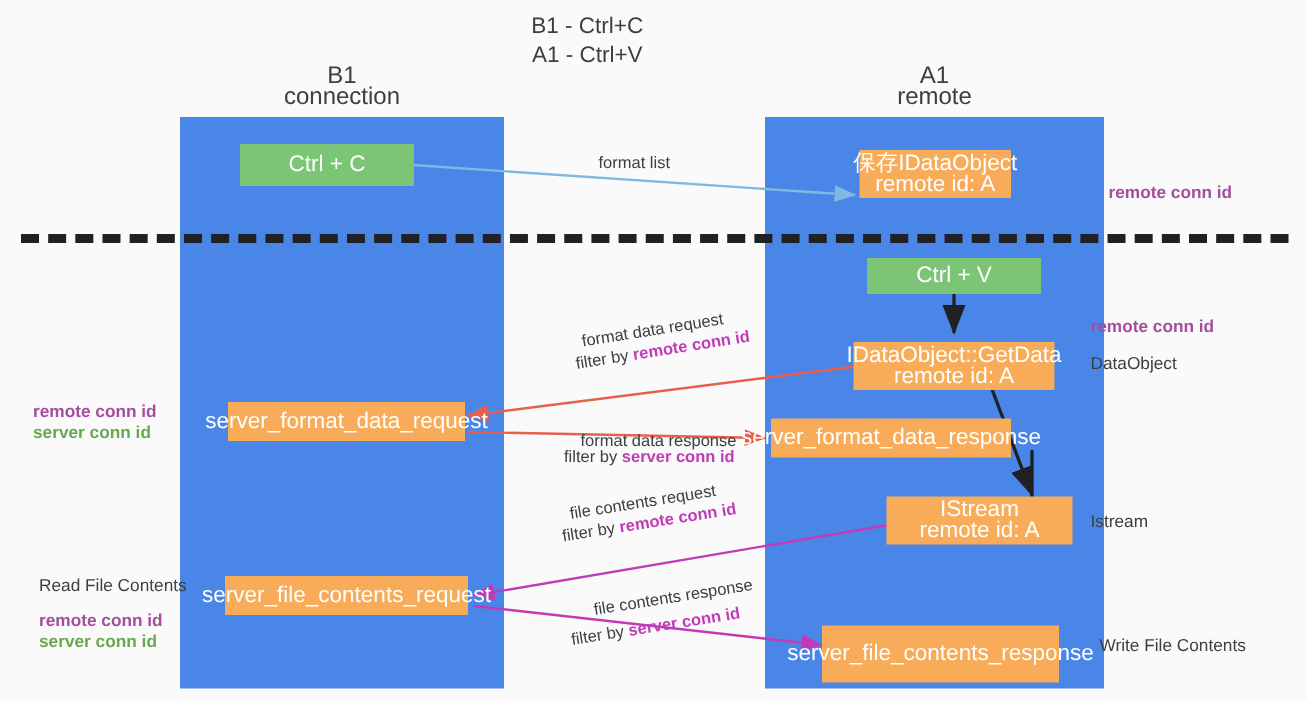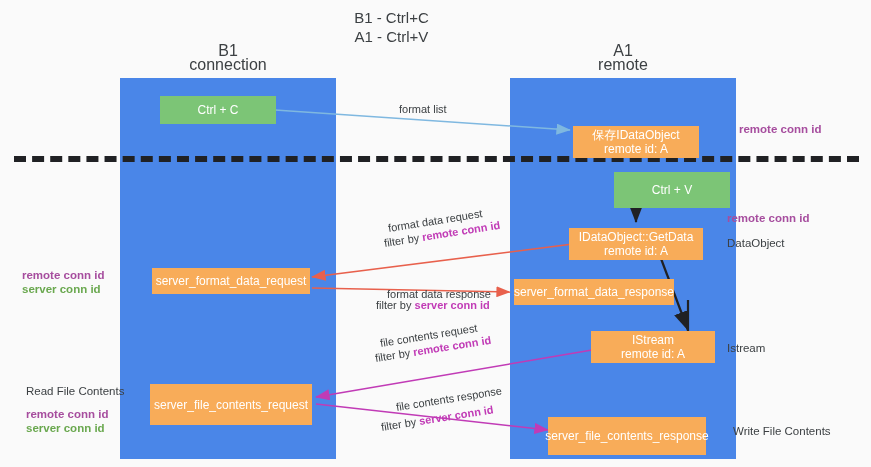--- a/index.html
+++ b/index.html
@@ -61,21 +61,21 @@
 
   
   .node {
     box-sizing: border-box;
     display: flex;
     flex-direction: column;
     align-items: center;
     justify-content: center;
     text-align: center;
     color: #ffffff;
-    font-size: 12px;
+    font-size: 15px;
     line-height: 14px;
     white-space: pre;
     padding: 2px 4px;
   }
   .node.green { background: #7cc576; }
   .node.orange { background: #f8ac59; }
 
   
   .side-label {
     font-size: 11.5px;
@@ -150,36 +150,36 @@
 
     <line x1="316" y1="404" x2="548" y2="430" stroke="#c13bb6" stroke-width="1.6" marker-end="url(#ah-pink)"></line>
 
     <line x1="688" y1="300" x2="688" y2="332" stroke="#202124" stroke-width="2.2"></line>
   </svg>
 
   <div class="abs" id="divider"></div>
 
   <div class="abs node green" style="left:160px; top:96px; width:116px; height:28px;">Ctrl + C</div>
 
-  <div class="abs node orange" style="left:573px; top:126px; width:126px; height:32px;">保存IDataObject
+  <div class="abs node orange" style="left:573px; top:100px; width:101px; height:32px;">保存IDataObject
 remote id: A</div>
 
-  <div class="abs node green" style="left:578px; top:172px; width:116px; height:36px;margin-left:36px;">Ctrl + V</div>
+  <div class="abs node green" style="left:578px; top:172px; width:116px; height:24px;">Ctrl + V</div>
 
   <div class="abs node orange" style="left:569px; top:228px; width:134px; height:32px;">IDataObject::GetData
 remote id: A</div>
 
   <div class="abs node orange" style="left:152px; top:268px; width:158px; height:26px;">server_format_data_request</div>
 
   <div class="abs node orange" style="left:514px; top:279px; width:160px; height:26px;">server_format_data_response</div>
 
   <div class="abs node orange" style="left:591px; top:331px; width:124px; height:32px;">IStream
 remote id: A</div>
 
-  <div class="abs node orange" style="left:150px; top:384px; width:162px; height:41px;">server_file_contents_request</div>
+  <div class="abs node orange" style="left:150px; top:384px; width:162px; height:26px;">server_file_contents_request</div>
 
   <div class="abs node orange" style="left:548px; top:417px; width:158px; height:38px;">server_file_contents_response</div>
 
   <div class="abs edge-label" style="left:399px; top:102px;">format list</div>
 
   <div class="abs edge-label rot-up" style="left:388px; top:221px;">format data request</div>
   <div class="abs edge-label rot-up" style="left:384px; top:236px;"><span>filter by </span><span class="hl-remote">remote conn id</span></div>
 
   <div class="abs edge-label" style="left:387px; top:275px;margin-top:12px;">format data response</div>
   <div class="abs edge-label" style="left:376px; top:298px;"><span>filter by </span><span class="hl-server">server conn id</span></div>

